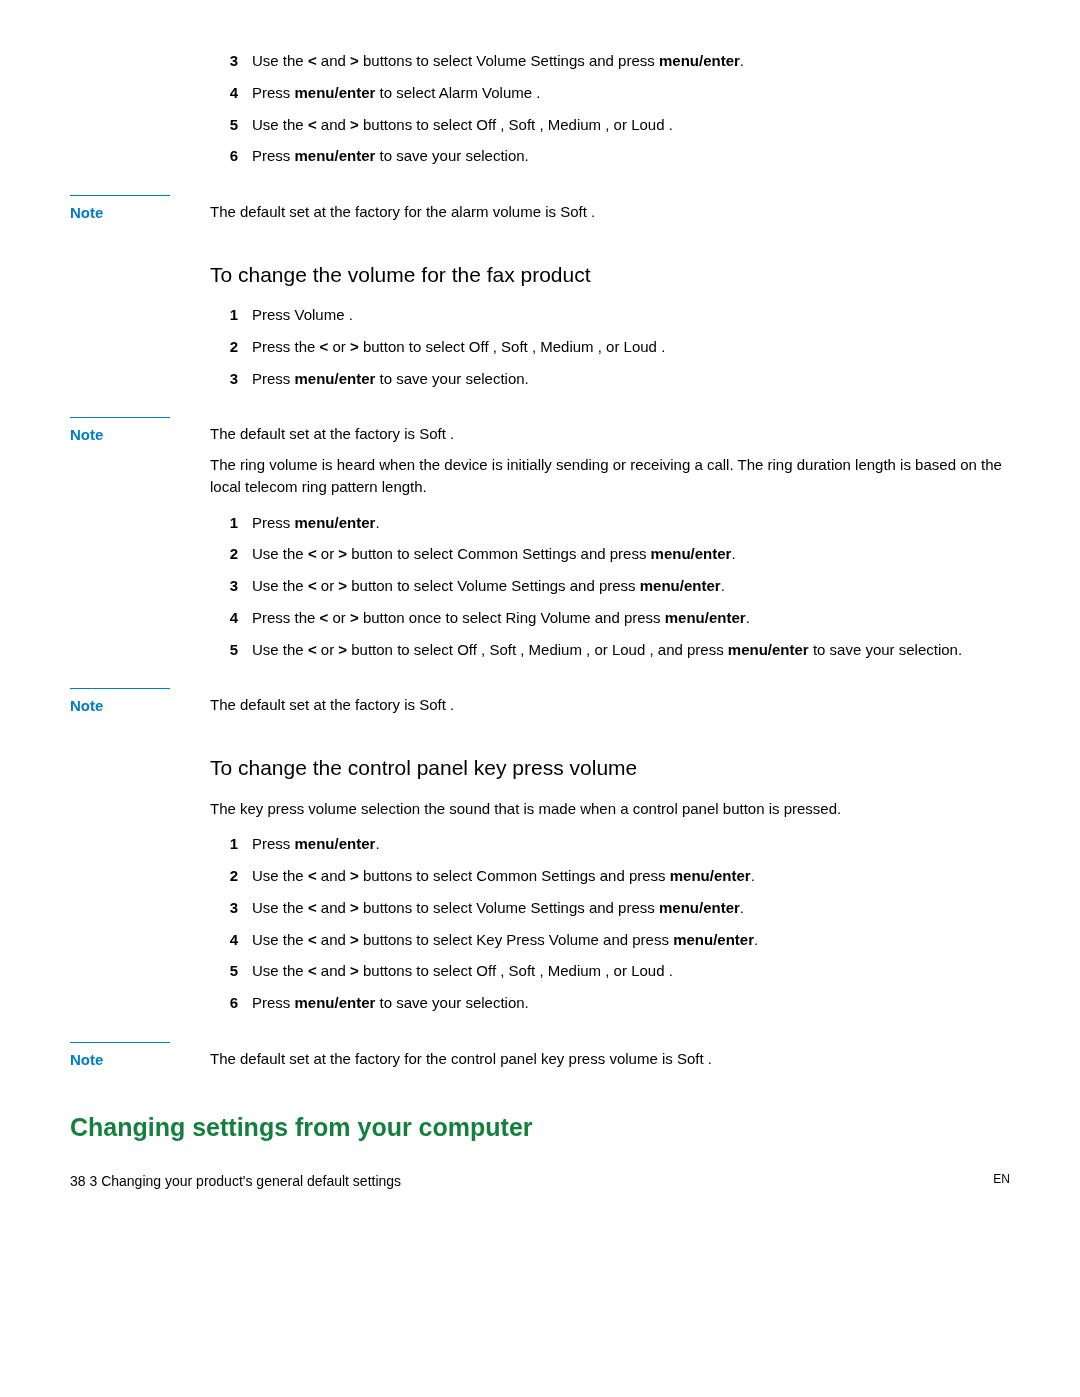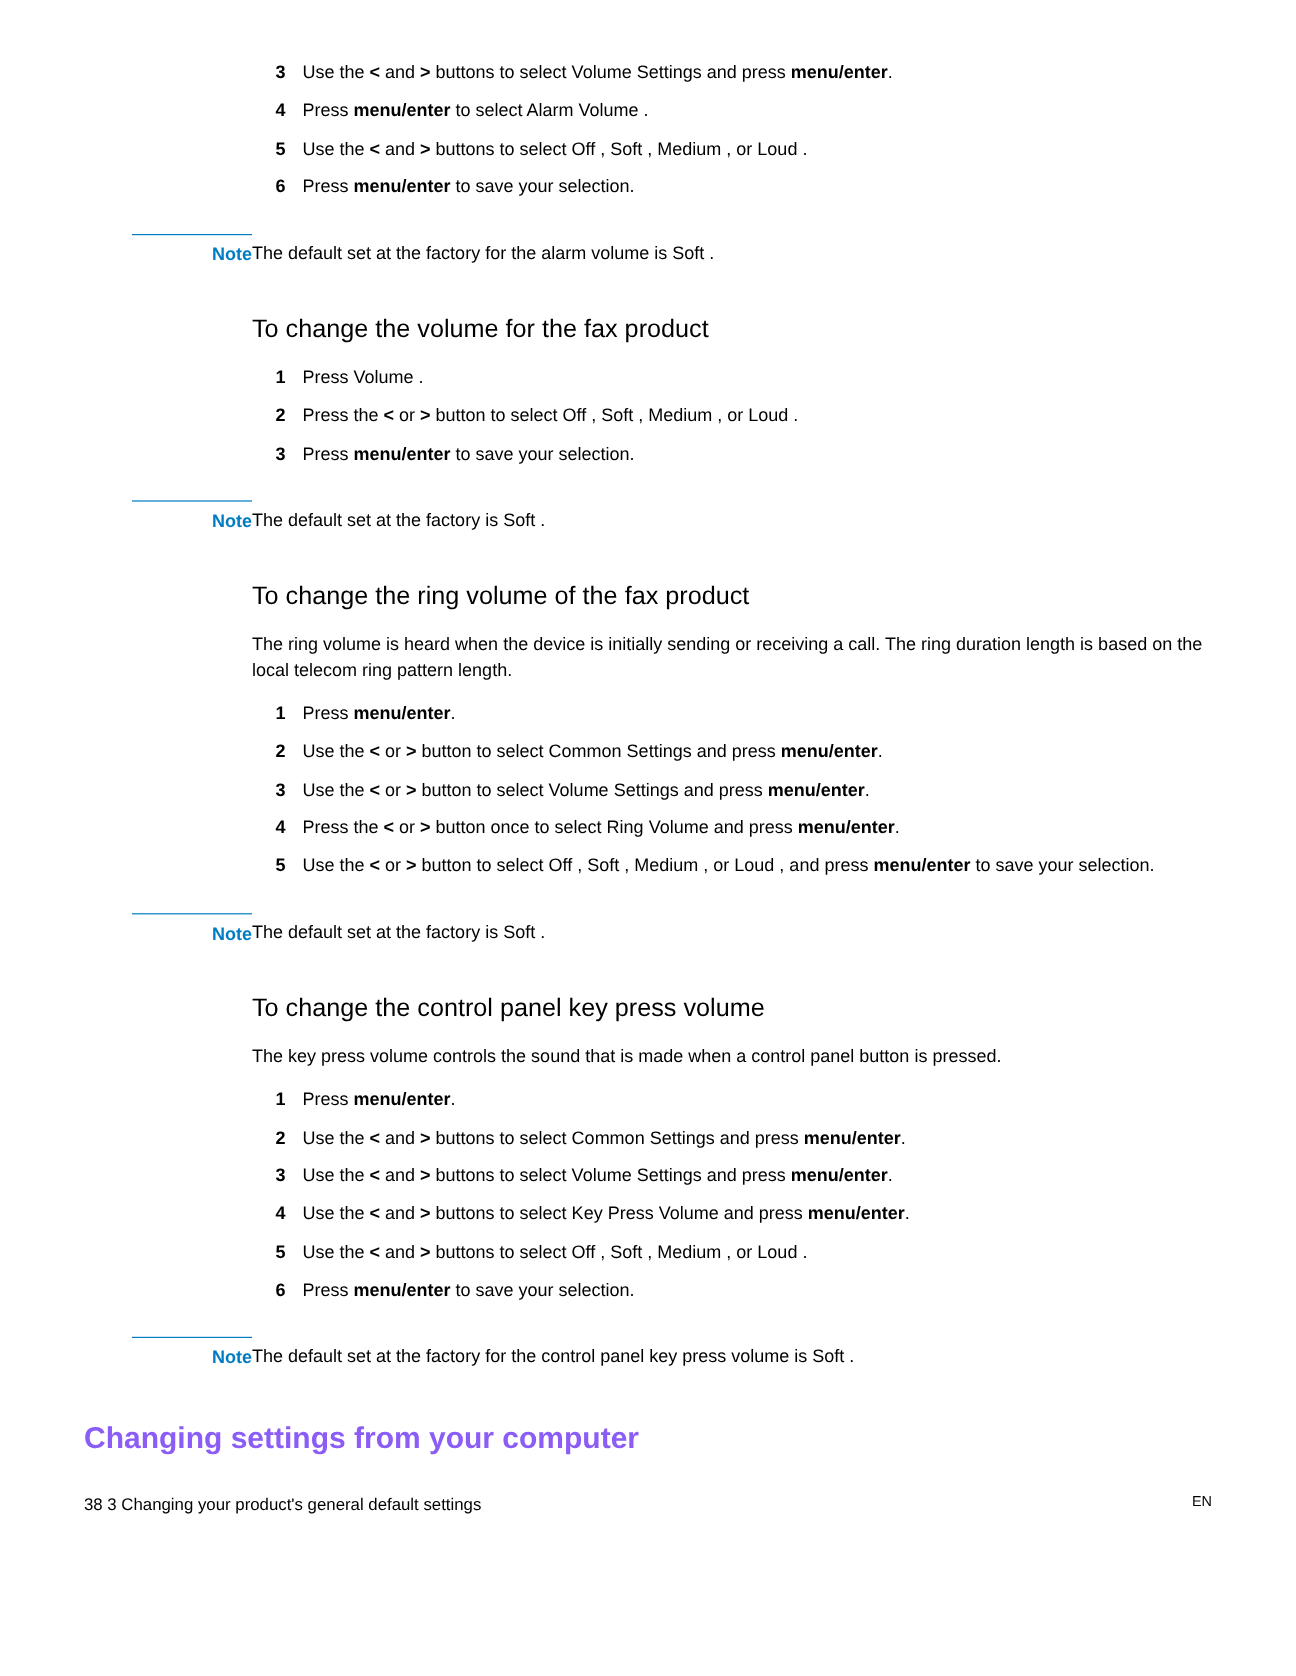--- a/index.html
+++ b/index.html
@@ -27,33 +27,33 @@
     padding-top: 6px;
     width: 100px;
     display: inline-block;
   }
   h2 {
     font-size: 21px;
     font-weight: normal;
     margin: 28px 0 14px 0;
   }
   h1.section {
-    color: #8b5cf6;
+    color: #15803d;
     font-size: 25px;
     font-weight: bold;
     margin: 38px 0 26px 0;
   }
   .para { margin: 0 0 14px 0; }
   .footer {
     display: flex;
     justify-content: space-between;
     font-size: 14px;
   }
   .note-block { margin-top: 18px; margin-bottom: 8px; align-items: flex-start; }
-  .note-block .lcol { padding-top: 0; text-align: right; }
+  .note-block .lcol { padding-top: 0; }
   .note-block .rcol { padding-top: 6px; }
 </style>
 </head>
 <body>
 
 <div class="row">
   <div class="lcol"></div>
   <div class="rcol">
     <ol>
         <li>
@@ -103,21 +103,20 @@
 </div>
 
 <div class="row note-block">
   <div class="lcol"><span class="note-label">Note</span></div>
   <div class="rcol">The default set at the factory is Soft  .</div>
 </div>
 
 <div class="row">
   <div class="lcol"></div>
   <div class="rcol">
-    <h2>To change the ring volume of the fax product</h2>
     <p class="para">The ring volume is heard when the device is initially sending or receiving a call. The ring duration length is based on the local telecom ring pattern length.</p>
     <ol>
         <li>
           <span class="num">1</span>
           <span class="txt"><span>Press <b>menu/enter</b>.</span></span>
         </li>
         <li>
           <span class="num">2</span>
           <span class="txt"><span>Use the <b>&lt;</b> or <b>&gt;</b> button to select Common Settings    and press <b>menu/enter</b>.</span></span>
         </li>
@@ -139,21 +138,21 @@
 
 <div class="row note-block">
   <div class="lcol"><span class="note-label">Note</span></div>
   <div class="rcol">The default set at the factory is Soft  .</div>
 </div>
 
 <div class="row">
   <div class="lcol"></div>
   <div class="rcol">
     <h2>To change the control panel key press volume</h2>
-    <p class="para">The key press volume controls the sound that is made when a control panel button is pressed.</p>
+    <p class="para">The key press volume selection the sound that is made when a control panel button is pressed.</p>
     <ol>
         <li>
           <span class="num">1</span>
           <span class="txt"><span>Press <b>menu/enter</b>.</span></span>
         </li>
         <li>
           <span class="num">2</span>
           <span class="txt"><span>Use the <b>&lt;</b> and <b>&gt;</b> buttons to select Common Settings    and press <b>menu/enter</b>.</span></span>
         </li>
         <li>

